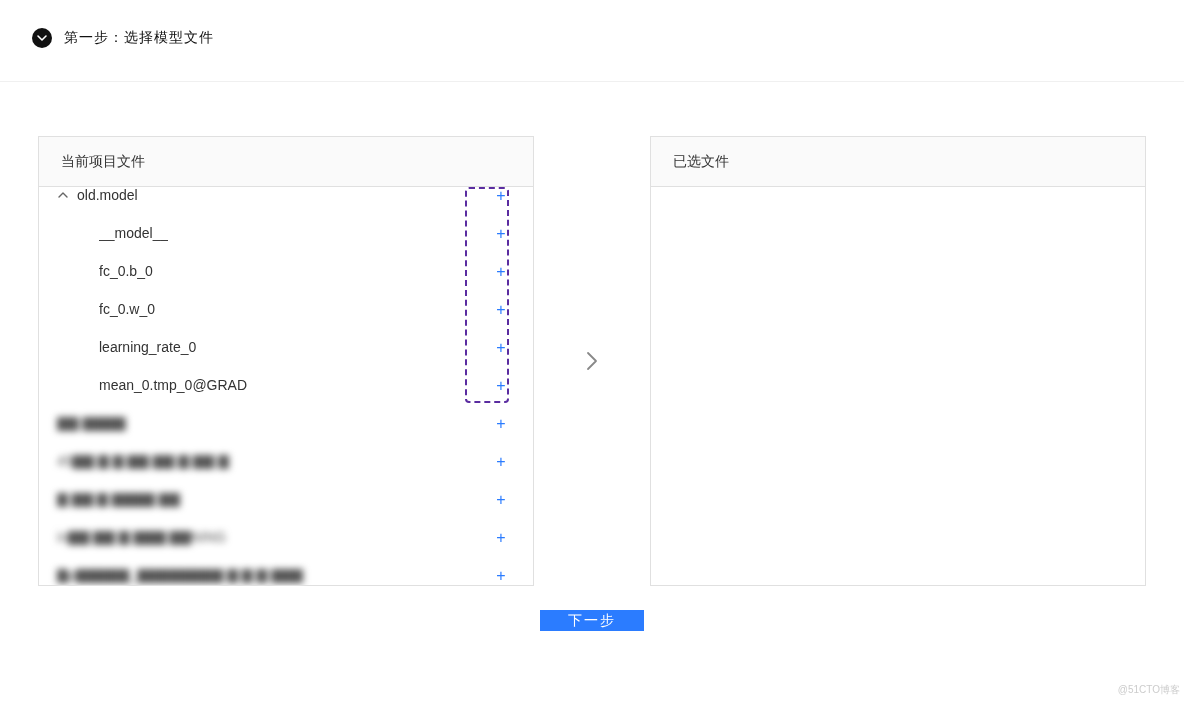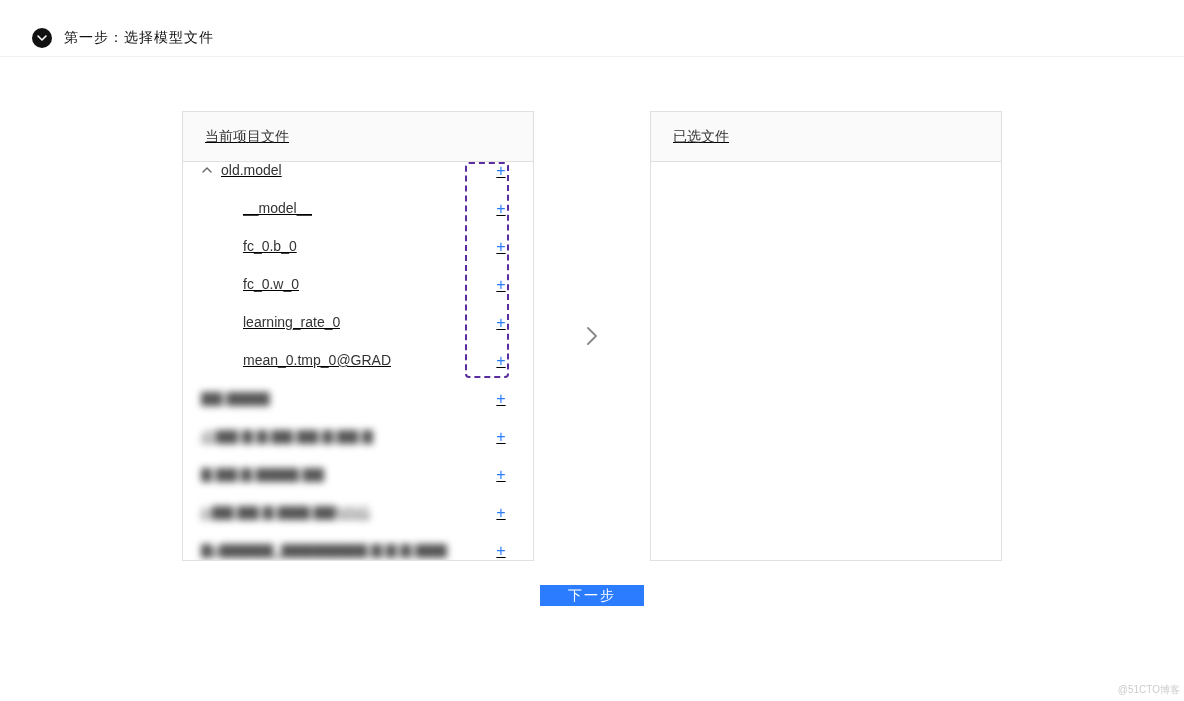--- a/index.html
+++ b/index.html
@@ -7,21 +7,21 @@
       font-family: -apple-system, BlinkMacSystemFont, "Segoe UI", "PingFang SC", "Microsoft YaHei", sans-serif;
       background: #fff;
       width: 1184px;
       height: 701px;
       overflow: hidden;
       position: relative;
     }
     .step-header {
       display: flex;
       align-items: center;
-      padding: 28px 32px 8px 32px;
+      padding: 28px 32px 33px 32px;
       border-bottom: 1px solid #f0f0f0;
       gap: 12px;
     }
     .check-circle {
       width: 20px;
       height: 20px;
       border-radius: 50%;
       background: #111;
       display: flex;
       align-items: center;
@@ -30,27 +30,26 @@
     .check-circle svg { width: 12px; height: 12px; }
     .step-title { font-size: 14px; color: #111; font-weight: 400; letter-spacing: 1px; }
     .content {
       display: flex;
       align-items: center;
       justify-content: center;
       gap: 40px;
       padding: 54px 0 0 0;
     }
     .panel {
-      width: 352px;
+      width: 496px;
       height: 450px;
       border: 1px solid #e0e0e0;
       background: #fff;
       display: flex;
       flex-direction: column;
-      text-decoration: underline;
     }
     .panel-header {
       height: 50px;
       background: #fafafa;
       border-bottom: 1px solid #e0e0e0;
       display: flex;
       align-items: center;
       padding: 0 22px;
       font-size: 14px;
       color: #333;

